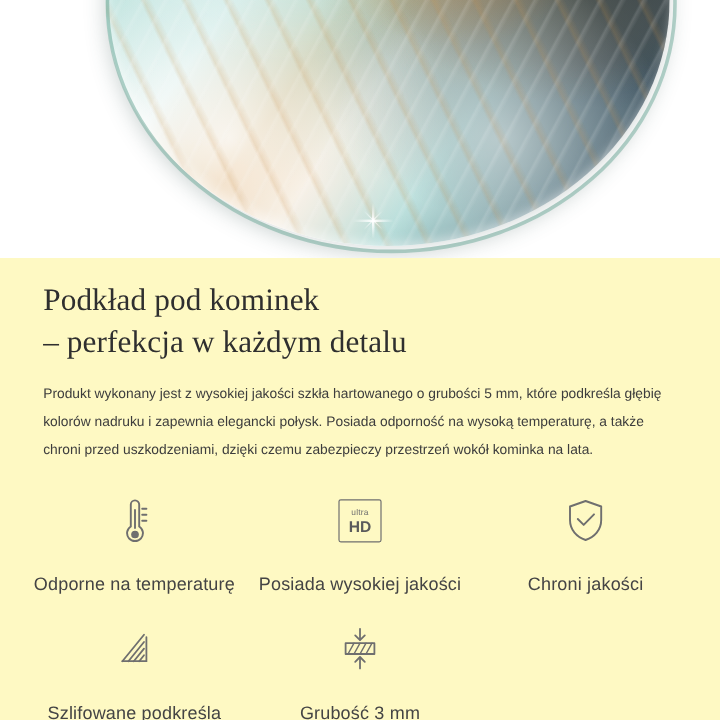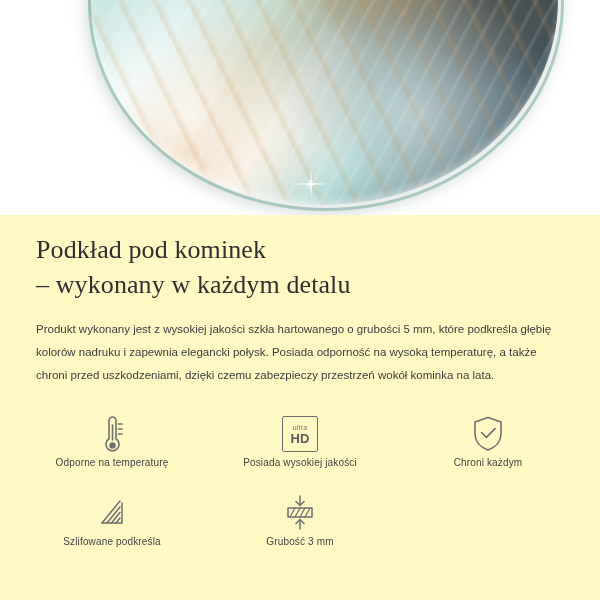--- a/index.html
+++ b/index.html
@@ -150,22 +150,22 @@
     align-items: center;
     justify-content: flex-start;
   }
   .feature-icon {
     height: 46px;
     display: flex;
     align-items: center;
     justify-content: center;
   }
   .feature-label {
-    margin-top: 0;
-    font-size: 10px;
+    margin-top: 22px;
+    font-size: 15px;
     color: #444444;
     letter-spacing: 0.15px;
   }
   .ultrahd-box {
     width: 34px;
     height: 34px;
     border: 1.6px solid #6f6f6f;
     border-radius: 2px;
     display: flex;
     flex-direction: column;
@@ -198,21 +198,21 @@
       <span class="h"></span>
       <span class="v"></span>
       <span class="d1"></span>
       <span class="d2"></span>
     </div>
   </div>
 
   <div class="content">
     <h1 class="headline">
       <span class="line">Podkład pod kominek</span>
-      <span class="line">– wykonany w każdym detalu</span>
+      <span class="line">– perfekcja w każdym detalu</span>
     </h1>
     <p class="paragraph">Produkt wykonany jest z wysokiej jakości szkła hartowanego o grubości 5 mm, które podkreśla głębię kolorów nadruku i zapewnia elegancki połysk. Posiada odporność na wysoką temperaturę, a także chroni przed uszkodzeniami, dzięki czemu zabezpieczy przestrzeń wokół kominka na lata.</p>
   </div>
 
   <div class="features">
 
     <div class="feature">
       <div class="feature-icon">
         <svg width="40" height="44" viewBox="0 0 40 44" fill="none" stroke="#6f6f6f" stroke-width="1.6" stroke-linecap="round">
           <path d="M17 8.5a3.5 3.5 0 0 1 7 0v18.2a6.6 6.6 0 1 1-7 0V8.5z"></path>
@@ -236,21 +236,21 @@
       <div class="feature-label">Posiada wysokiej jakości</div>
     </div>
 
     <div class="feature">
       <div class="feature-icon">
         <svg width="40" height="44" viewBox="0 0 40 44" fill="none" stroke="#6f6f6f" stroke-width="1.6" stroke-linejoin="round" stroke-linecap="round">
           <path d="M20 5.5l13 4.6v11.2c0 8.3-5.6 14.2-13 16.7-7.4-2.5-13-8.4-13-16.7V10.1L20 5.5z"></path>
           <polyline points="13.5,20.5 18.4,25.4 27,16.6"></polyline>
         </svg>
       </div>
-      <div class="feature-label">Chroni każdym</div>
+      <div class="feature-label">Chroni jakości</div>
     </div>
 
 
     <div class="feature">
       <div class="feature-icon">
         <svg width="44" height="40" viewBox="0 0 44 40" fill="none" stroke="#6f6f6f" stroke-width="1.5" stroke-linecap="round">
           <path d="M12 30L30 8"></path>
           <path d="M12 30h20V10"></path>
           <path d="M17 30l13-16M21.5 30L30 19.5M26 30l4-5"></path>
         </svg>

